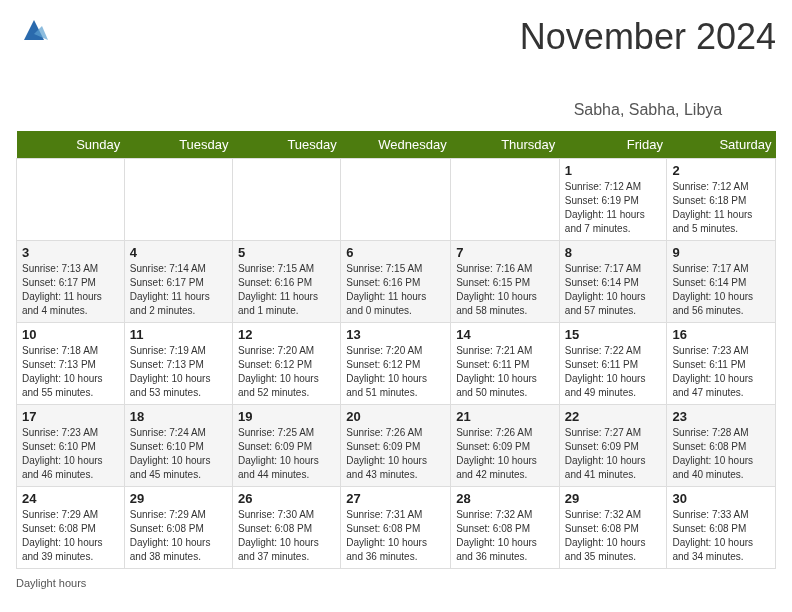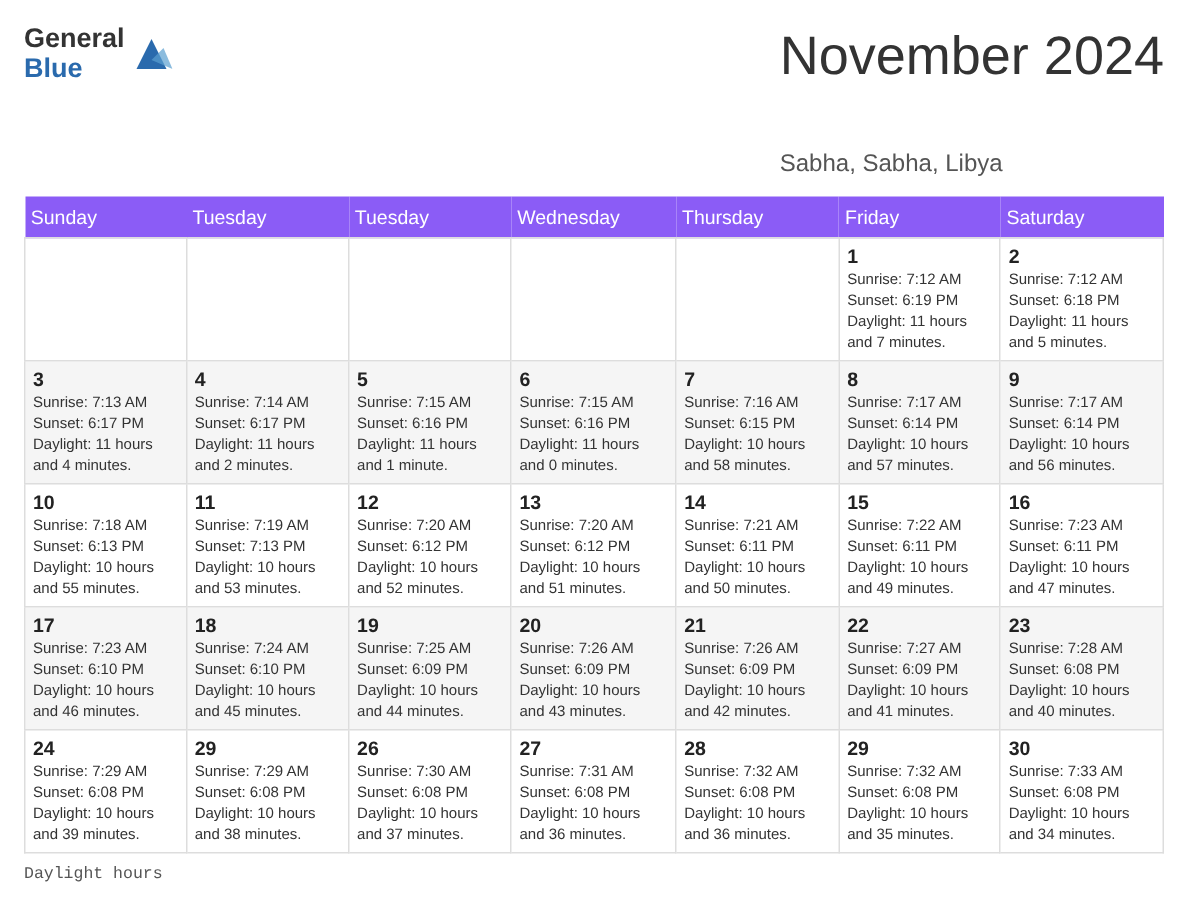--- a/index.html
+++ b/index.html
@@ -34,42 +34,42 @@
       font-size: 18px;
       font-weight: bold;
       color: #2a6aad;
     }
     .logo-icon {
       width: 28px;
       height: 28px;
       margin-left: 4px;
     }
     .title-section {
-      text-align: left;
+      text-align: center;
     }
     .month-title {
       font-size: 36px;
       font-weight: normal;
       color: #333;
     }
     .location {
       font-size: 16px;
       color: #555;
       margin-top: 43px;
     }
     table {
       width: 100%;
       border-collapse: collapse;
       font-size: 11px;
     }
     th {
-      background-color: #8b5cf6;
+      background-color: #4d7c0f;
       color: white;
       padding: 6px 4px;
-      text-align: left;
+      text-align: right;
       font-size: 13px;
       font-weight: normal;
     }
     td {
       vertical-align: top;
       padding: 4px 5px;
       border: 1px solid #ddd;
       width: 113px;
       height: 80px;
       background: #fff;
@@ -88,32 +88,27 @@
       color: #333;
       line-height: 1.4;
     }
     td.empty {
       background: #fff;
     }
     .footer-note {
       margin-top: 8px;
       font-size: 11px;
       color: #555;
-      font-family: Liberation Mono, monospace;
     }
   </style>
 </head>
 <body>
 
 <div class="header">
   <div class="logo">
-    <div class="logo-text">
-      <span class="logo-general">General</span>
-      <span class="logo-blue">Blue</span>
-    </div>
     <svg class="logo-icon" viewBox="0 0 28 28" xmlns="http://www.w3.org/2000/svg">
       <polygon points="4,24 14,4 24,24" fill="#2a6aad"></polygon>
       <polygon points="14,18 22,10 28,24" fill="#5ba0d0" opacity="0.7"></polygon>
     </svg>
   </div>
   <div class="title-section">
     <div class="month-title">November 2024</div>
     <div class="location">Sabha, Sabha, Libya</div>
   </div>
 </div>
@@ -191,21 +186,21 @@
           <div class="day-num">9</div>
           <div class="day-info" style="white-space: pre-line;">Sunrise: 7:17 AM
 Sunset: 6:14 PM
 Daylight: 10 hours and 56 minutes.</div>
         </td>
       </tr>
       <tr>
         <td>
           <div class="day-num">10</div>
           <div class="day-info" style="white-space: pre-line;">Sunrise: 7:18 AM
-Sunset: 6:13 PM
+Sunset: 7:13 PM
 Daylight: 10 hours and 55 minutes.</div>
         </td>
         <td>
           <div class="day-num">11</div>
           <div class="day-info" style="white-space: pre-line;">Sunrise: 7:19 AM
 Sunset: 7:13 PM
 Daylight: 10 hours and 53 minutes.</div>
         </td>
         <td>
           <div class="day-num">12</div>

